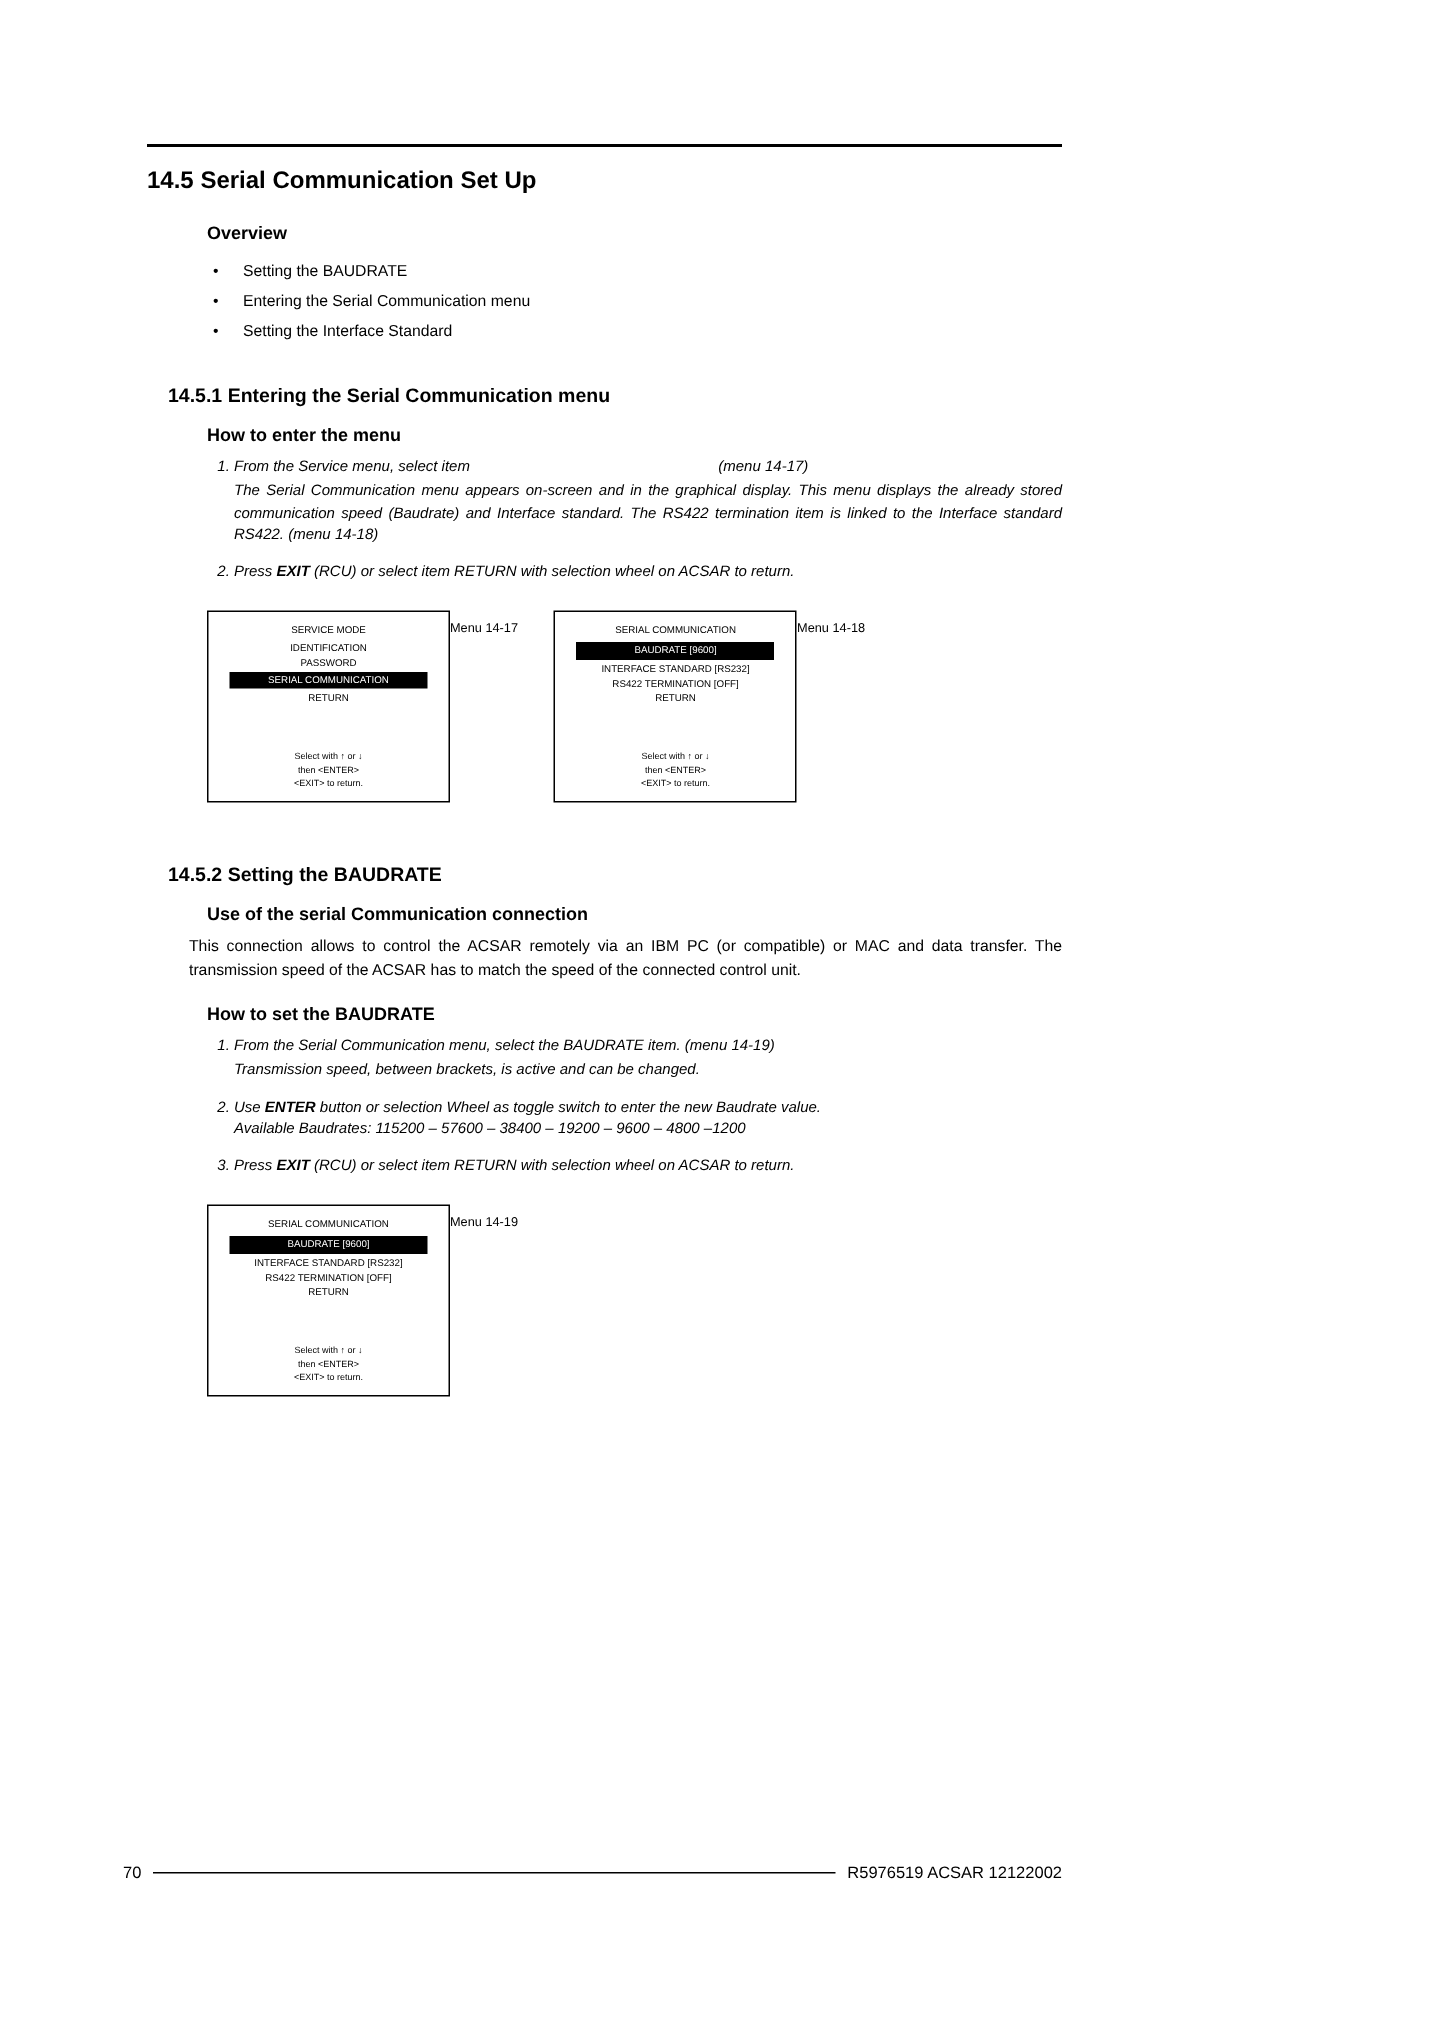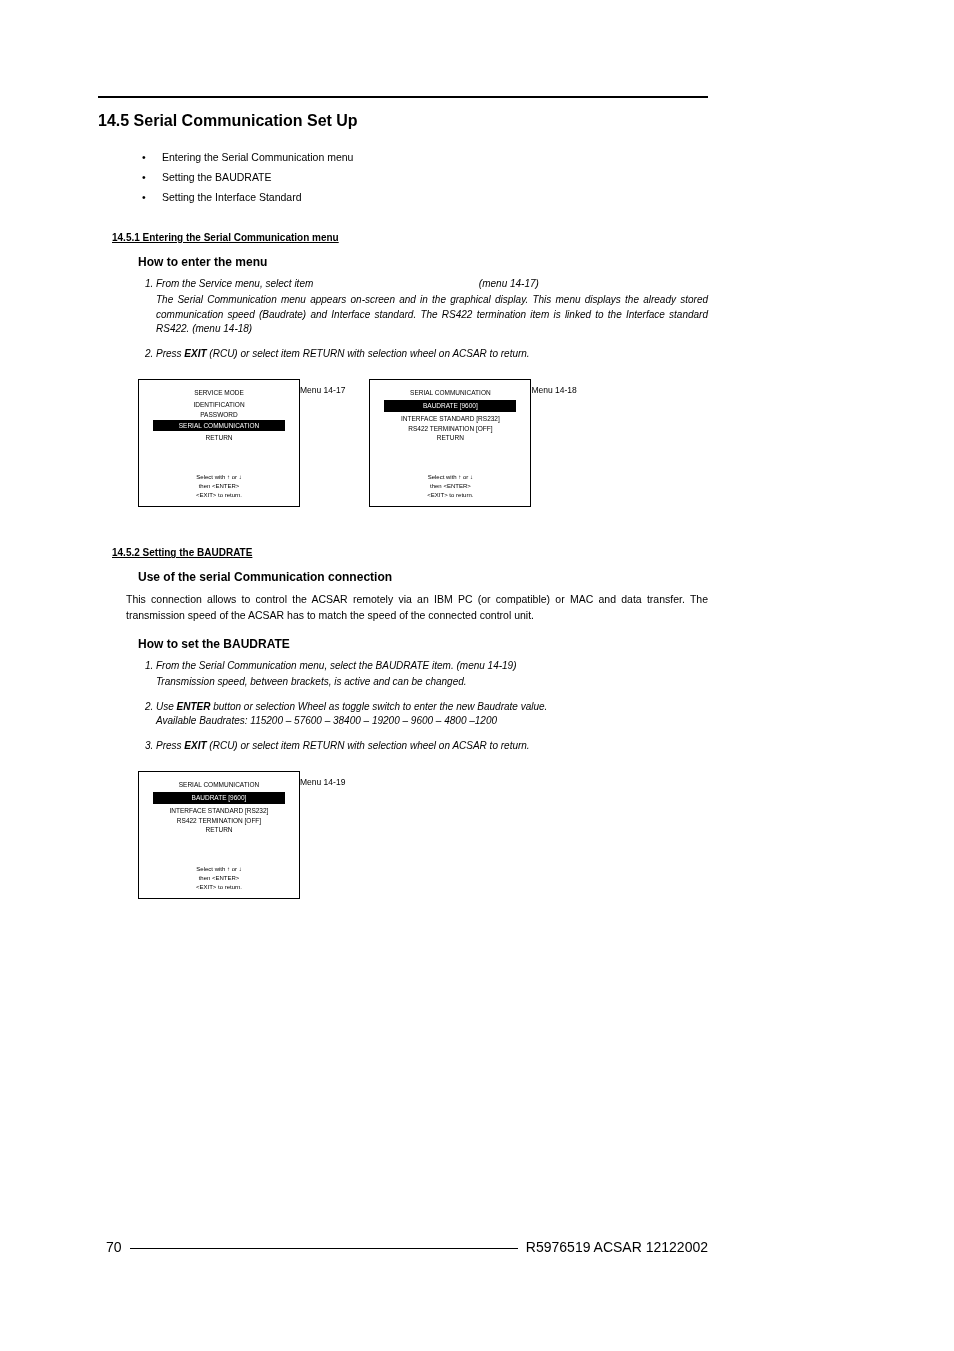--- a/index.html
+++ b/index.html
@@ -42,24 +42,23 @@
     position: relative;
     padding-left: 24px;
   }
   .bullets li::before {
     content: "•";
     position: absolute;
     left: 4px;
     top: 0;
   }
   h3.section {
-    font-size: 10px;
+    font-size: 13px;
     font-weight: bold;
     margin: 0 0 12px 14px;
-    text-decoration: underline;
   }
   h4.sub {
     font-size: 12px;
     font-weight: bold;
     margin: 0 0 8px 40px;
   }
   .para {
     font-size: 10.5px;
     line-height: 1.45;
     margin: 0 0 14px 28px;
@@ -125,47 +124,48 @@
   .menubox .footer-line {
     text-align: center;
     font-size: 6px;
   }
   .menubox-caption {
     font-size: 8.5px;
     margin-top: 6px;
   }
   .page-footer {
     position: absolute;
-    left: 106px;
+    left: 82px;
     right: 98px;
     bottom: 96px;
     display: flex;
     align-items: baseline;
-    font-size: 14px;
+    font-size: 11px;
   }
   .page-footer .rule {
     flex: 1;
     border-top: 1px solid #000;
     margin: 0 8px;
     position: relative;
     top: -3px;
   }
   .bold { font-weight: bold; }
 </style>
 </head>
 <body>
 
 <div class="page">
   <div class="top-rule"></div>
 
   <h1>14.5 Serial Communication Set Up</h1>
 
+  <h2 class="overview">Overview</h2>
   <ul class="bullets">
+    <li>Setting the BAUDRATE</li>
     <li>Entering the Serial Communication menu</li>
-    <li>Setting the BAUDRATE</li>
     <li>Setting the Interface Standard</li>
   </ul>
 
   <h3 class="section">14.5.1  Entering the Serial Communication menu</h3>
   <h4 class="sub">How to enter the menu</h4>
 
   <ol class="steps">
     <li>
       <span>From the Service menu, select item </span>
       <span class="menu-ref"></span>

